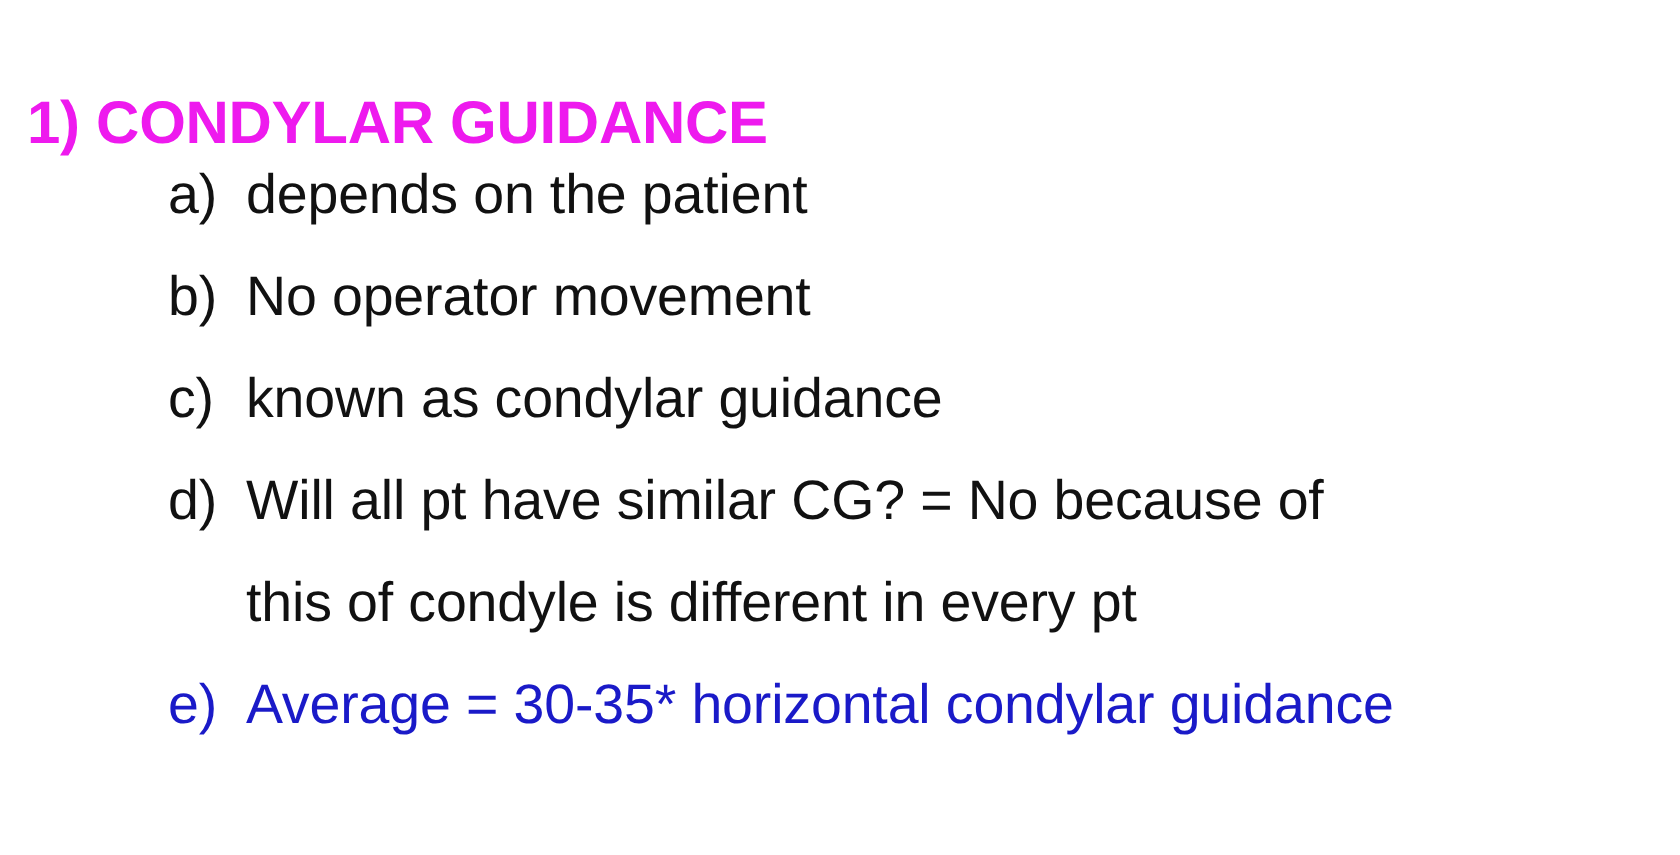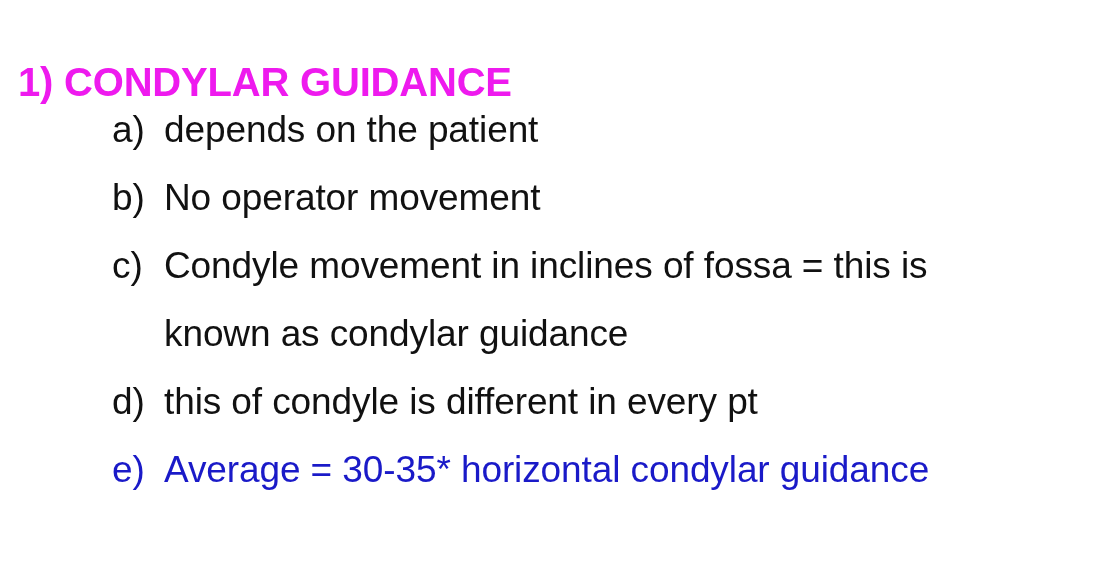--- a/index.html
+++ b/index.html
@@ -97,28 +97,28 @@
     <li class="outline-item">
       <span class="item-marker">b)</span>
       <span class="item-text">
         <span class="wrap-line">No operator movement</span>
       </span>
     </li>
 
     <li class="outline-item">
       <span class="item-marker">c)</span>
       <span class="item-text">
-        <span class="wrap-line">Condyle movement in inclines of fossa = this is</span>
         <span class="wrap-line">known as condylar guidance</span>
       </span>
     </li>
 
     <li class="outline-item">
       <span class="item-marker">d)</span>
       <span class="item-text">
+        <span class="wrap-line">Will all pt have similar CG? = No because of</span>
         <span class="wrap-line">this of condyle is different in every pt</span>
       </span>
     </li>
 
     <li class="outline-item accent-blue">
       <span class="item-marker">e)</span>
       <span class="item-text">
         <span class="wrap-line">Average = 30-35* horizontal condylar guidance</span>
       </span>
     </li>

